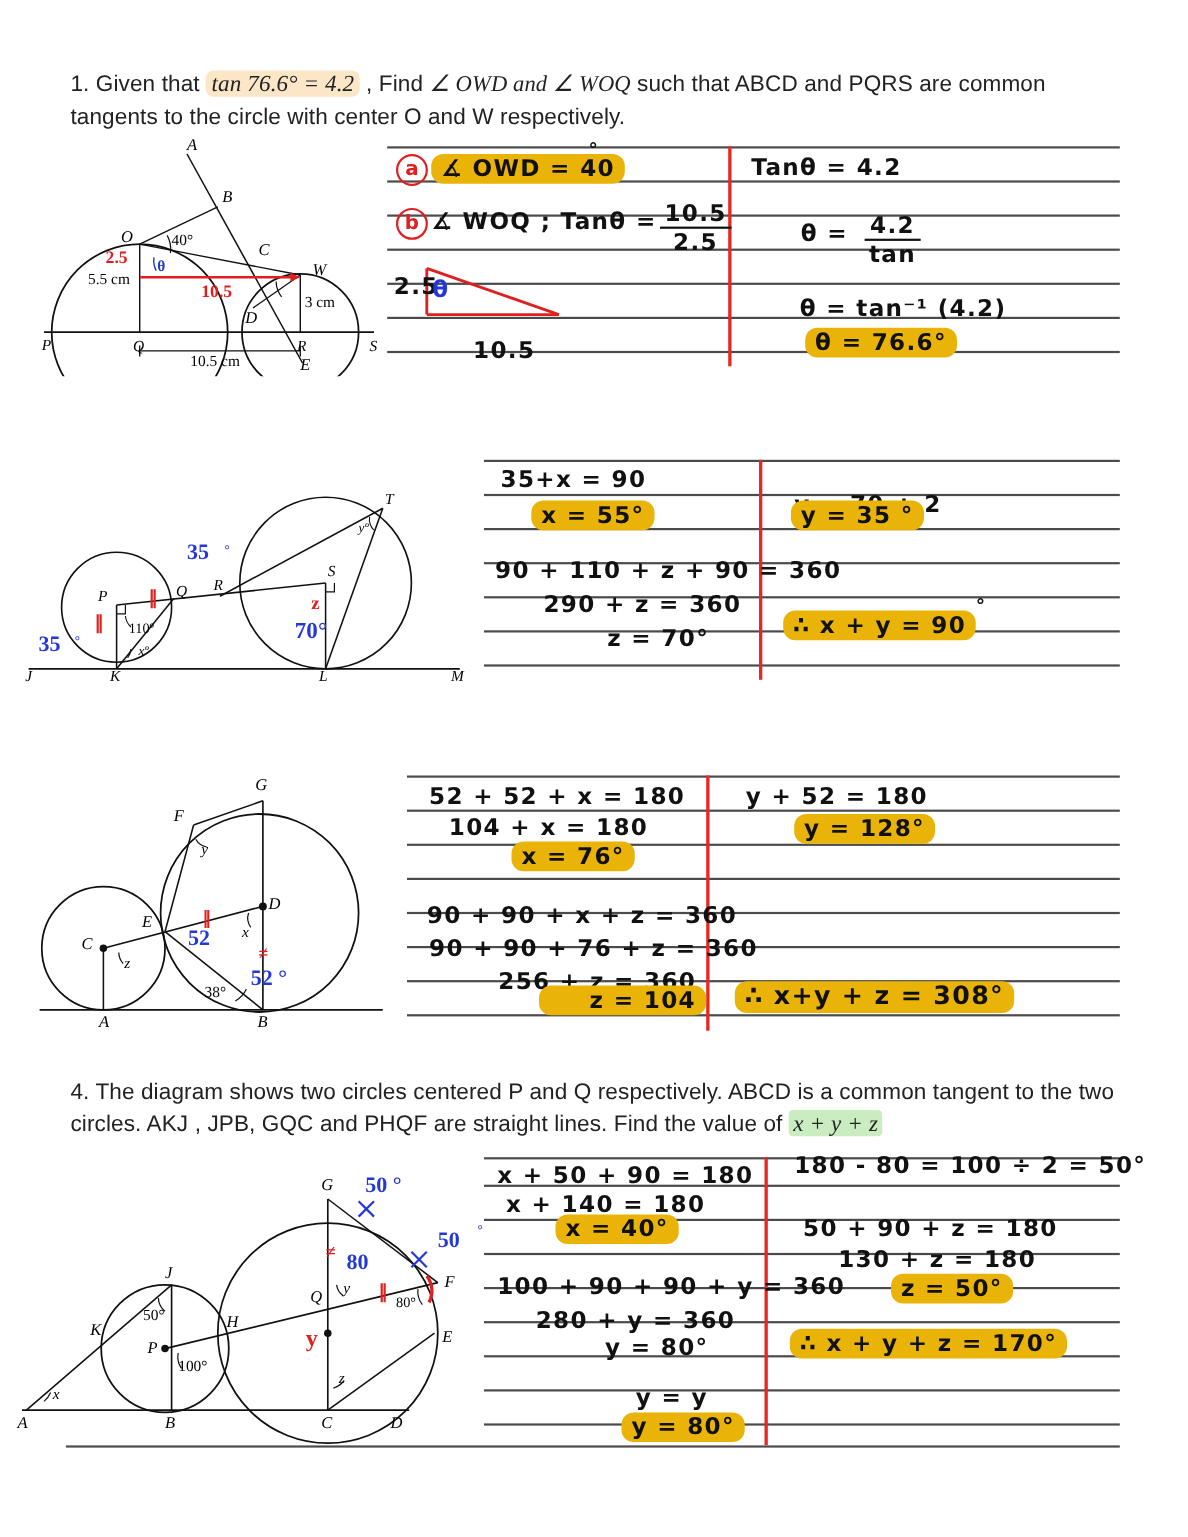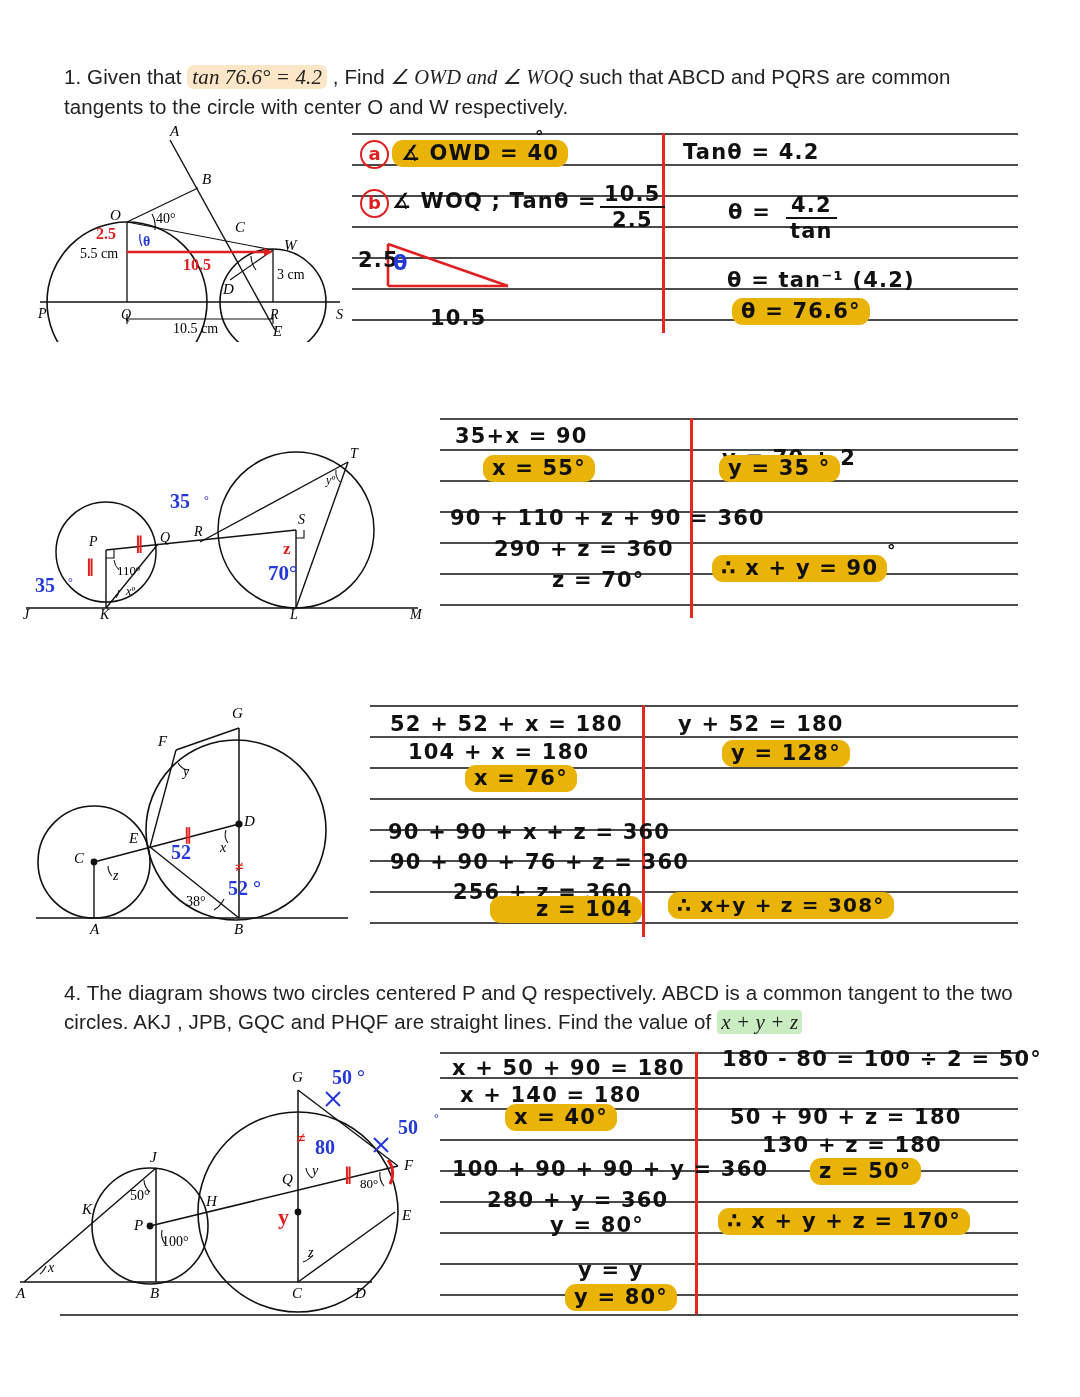--- a/index.html
+++ b/index.html
@@ -18,21 +18,21 @@
 
   
   .sheet{position:absolute;background:#fff;}
   .rule{position:absolute;left:0;height:1.6px;background:#2b2b2b;opacity:.85;}
   .margin{position:absolute;width:2.6px;background:#e8271f;}
 
   
   .hw{position:absolute;font-family:"DejaVu Sans",sans-serif;color:#111;
       font-size:21px;white-space:nowrap;font-weight:600;letter-spacing:1.2px;}
   .hw.sm{font-size:17px;}
-  .hw.lg{font-size:20px;}
+  .hw.lg{font-size:23px;}
   .hlb{background:#eab308;border-radius:11px;padding:1px 9px 2px 9px;}
   .frac{display:inline-block;text-align:center;vertical-align:-10px;}
   .frac .num{display:block;border-bottom:2px solid #111;padding:0 4px;}
   .frac .den{display:block;padding:0 4px;}
   .circ{display:inline-block;border:2.4px solid #e02020;border-radius:50%;
         width:25px;height:25px;line-height:23px;text-align:center;color:#e02020;
         font-size:18px;font-weight:700;letter-spacing:0;}
 
   
   .dia{position:absolute;}

